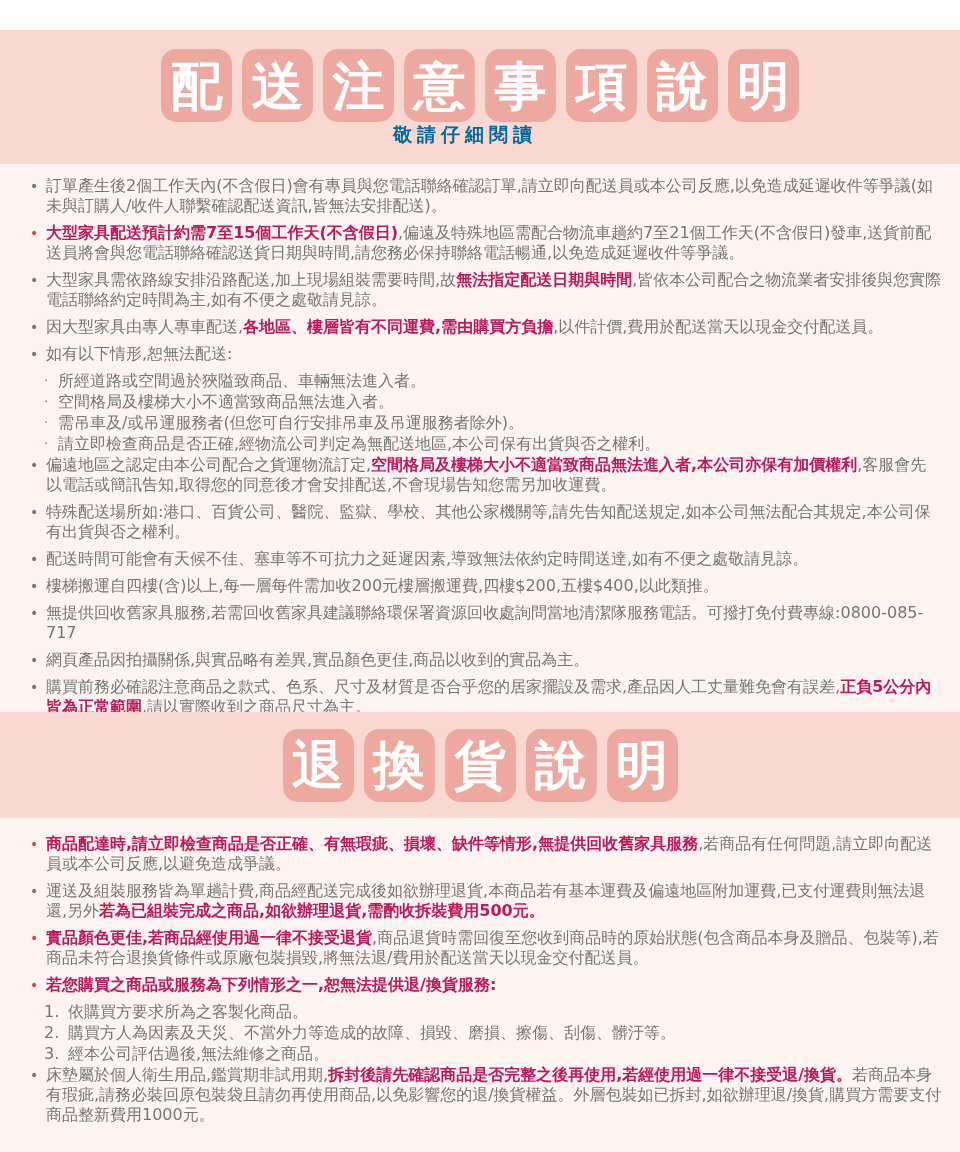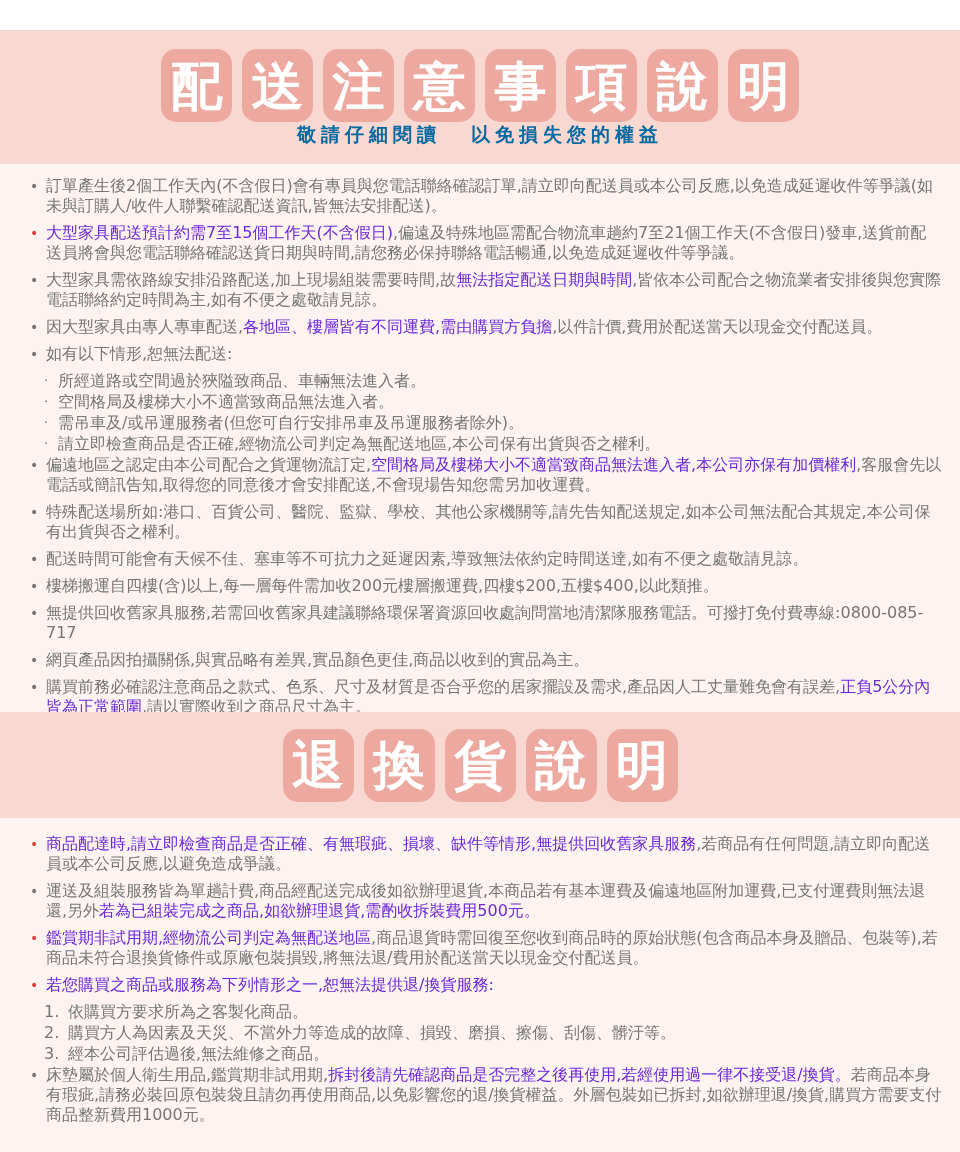--- a/index.html
+++ b/index.html
@@ -59,21 +59,21 @@
   }
   .item .marker{
     flex:0 0 16px;
     width:16px;
     font-size:14px;
     line-height:20px;
     color:#757575;
   }
   .item .marker.red{color:#d9453c;}
   .item .text{flex:1;}
-  .item .text .red{color:#6d28d9;font-weight:normal;}
+  .item .text .red{color:#be185d;font-weight:bold;}
   .item.sub{margin-left:14px;margin-bottom:1px;}
   .item.sub .marker{flex:0 0 14px;width:14px;font-size:13px;}
   .item.num{margin-left:14px;margin-bottom:1px;}
   .item.num .marker{flex:0 0 24px;width:24px;font-size:16px;}
 </style>
 </head>
 <body>
 
 <div class="page">
 
@@ -86,21 +86,20 @@
         <span class="char-box">注</span>
         <span class="char-box">意</span>
         <span class="char-box">事</span>
         <span class="char-box">項</span>
         <span class="char-box">說</span>
         <span class="char-box">明</span>
       </div>
     <div class="subtitle">
       <span>敬請仔細閱讀</span>
       <span class="subtitle-gap"></span>
-      <span>以免損失您的權益</span>
     </div>
   </header>
 
   <main class="content content1" id="notices-list">
       <div class="item">
         <span class="marker">•</span>
         <span class="text"><span>訂單產生後2個工作天內(不含假日)會有專員與您電話聯絡確認訂單,請立即向配送員或本公司反應,以免造成延遲收件等爭議(如未與訂購人/收件人聯繫確認配送資訊,皆無法安排配送)。</span></span>
       </div>
       <div class="item">
         <span class="marker red">•</span>
@@ -178,21 +177,21 @@
       <div class="item">
         <span class="marker red">•</span>
         <span class="text"><span class="red">商品配達時,請立即檢查商品是否正確、有無瑕疵、損壞、缺件等情形,無提供回收舊家具服務</span><span>,若商品有任何問題,請立即向配送員或本公司反應,以避免造成爭議。</span></span>
       </div>
       <div class="item">
         <span class="marker">•</span>
         <span class="text"><span>運送及組裝服務皆為單趟計費,商品經配送完成後如欲辦理退貨,本商品若有基本運費及偏遠地區附加運費,已支付運費則無法退還,另外</span><span class="red">若為已組裝完成之商品,如欲辦理退貨,需酌收拆裝費用500元。</span></span>
       </div>
       <div class="item">
         <span class="marker red">•</span>
-        <span class="text"><span class="red">鑑賞期非試用期,經物流公司判定為無配送地區</span><span>,商品退貨時需回復至您收到商品時的原始狀態(包含商品本身及贈品、包裝等),若商品未符合退換貨條件或原廠包裝損毀,將無法退/費用於配送當天以現金交付配送員。</span></span>
+        <span class="text"><span class="red">實品顏色更佳,若商品經使用過一律不接受退貨</span><span>,商品退貨時需回復至您收到商品時的原始狀態(包含商品本身及贈品、包裝等),若商品未符合退換貨條件或原廠包裝損毀,將無法退/費用於配送當天以現金交付配送員。</span></span>
       </div>
       <div class="item">
         <span class="marker red">•</span>
         <span class="text"><span class="red">若您購買之商品或服務為下列情形之一,恕無法提供退/換貨服務:</span></span>
       </div>
       <div class="item num">
         <span class="marker">1.</span>
         <span class="text"><span>依購買方要求所為之客製化商品。</span></span>
       </div>
       <div class="item num">

